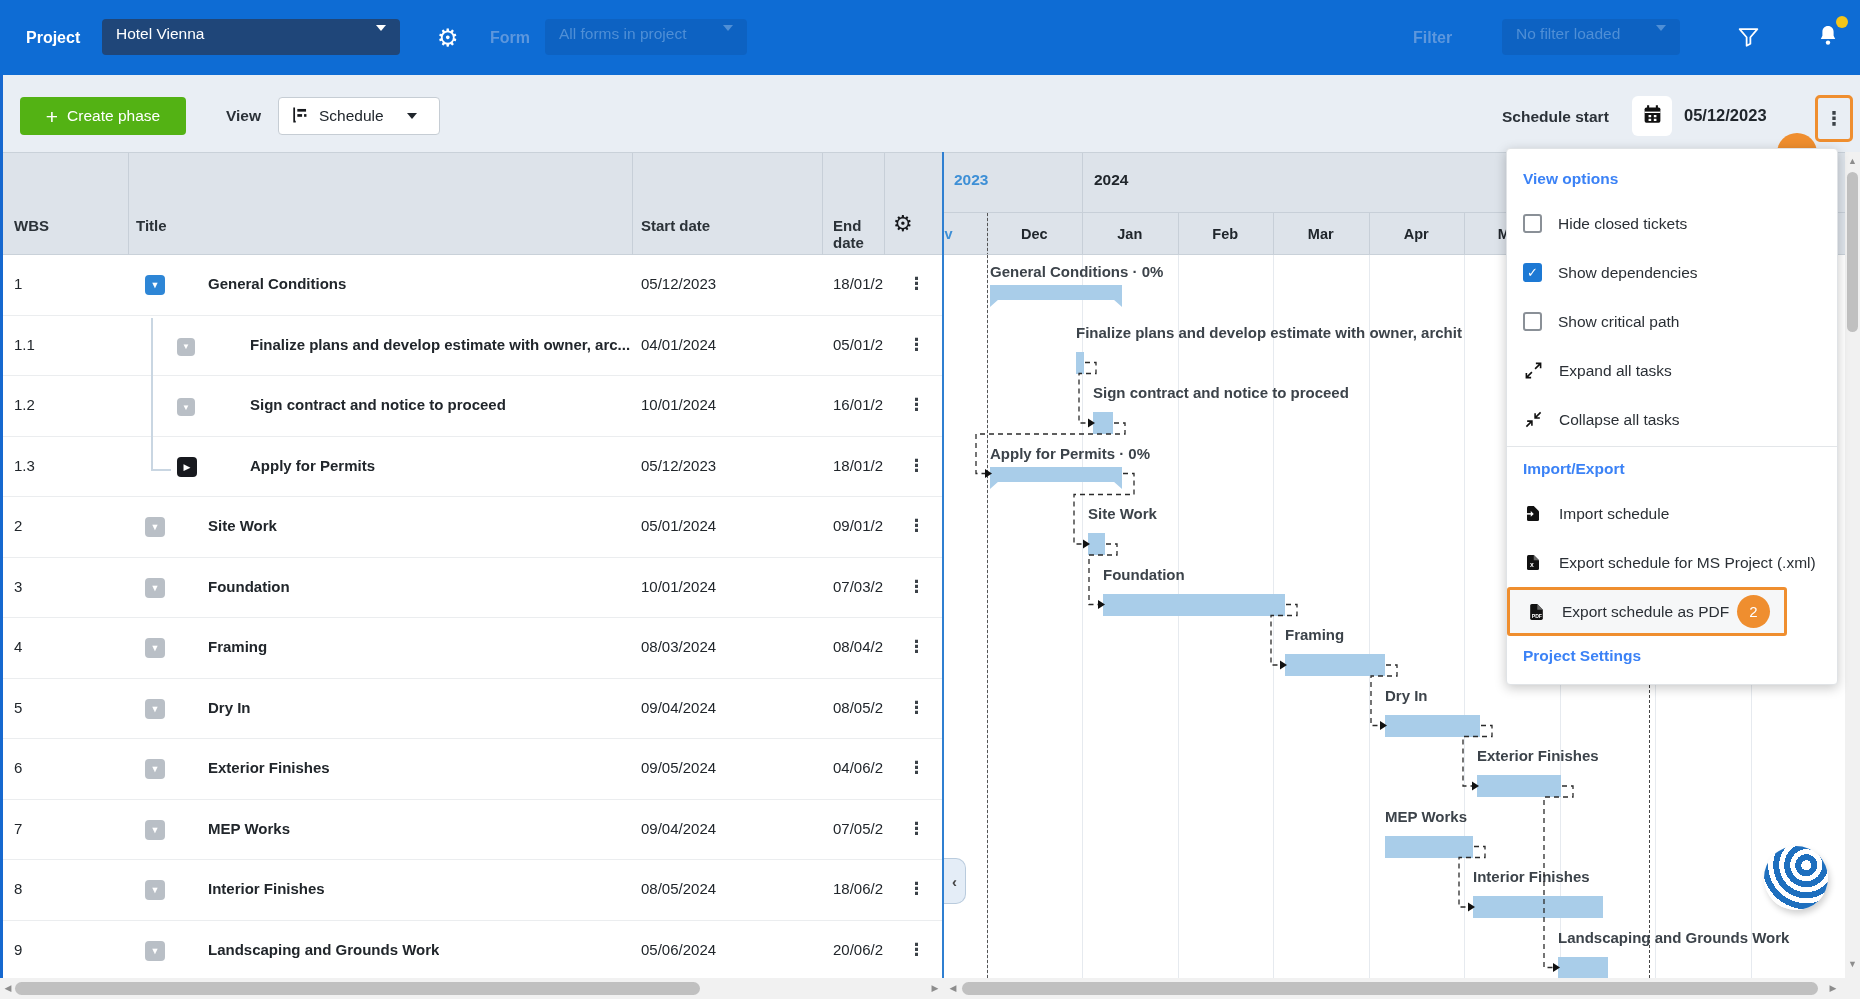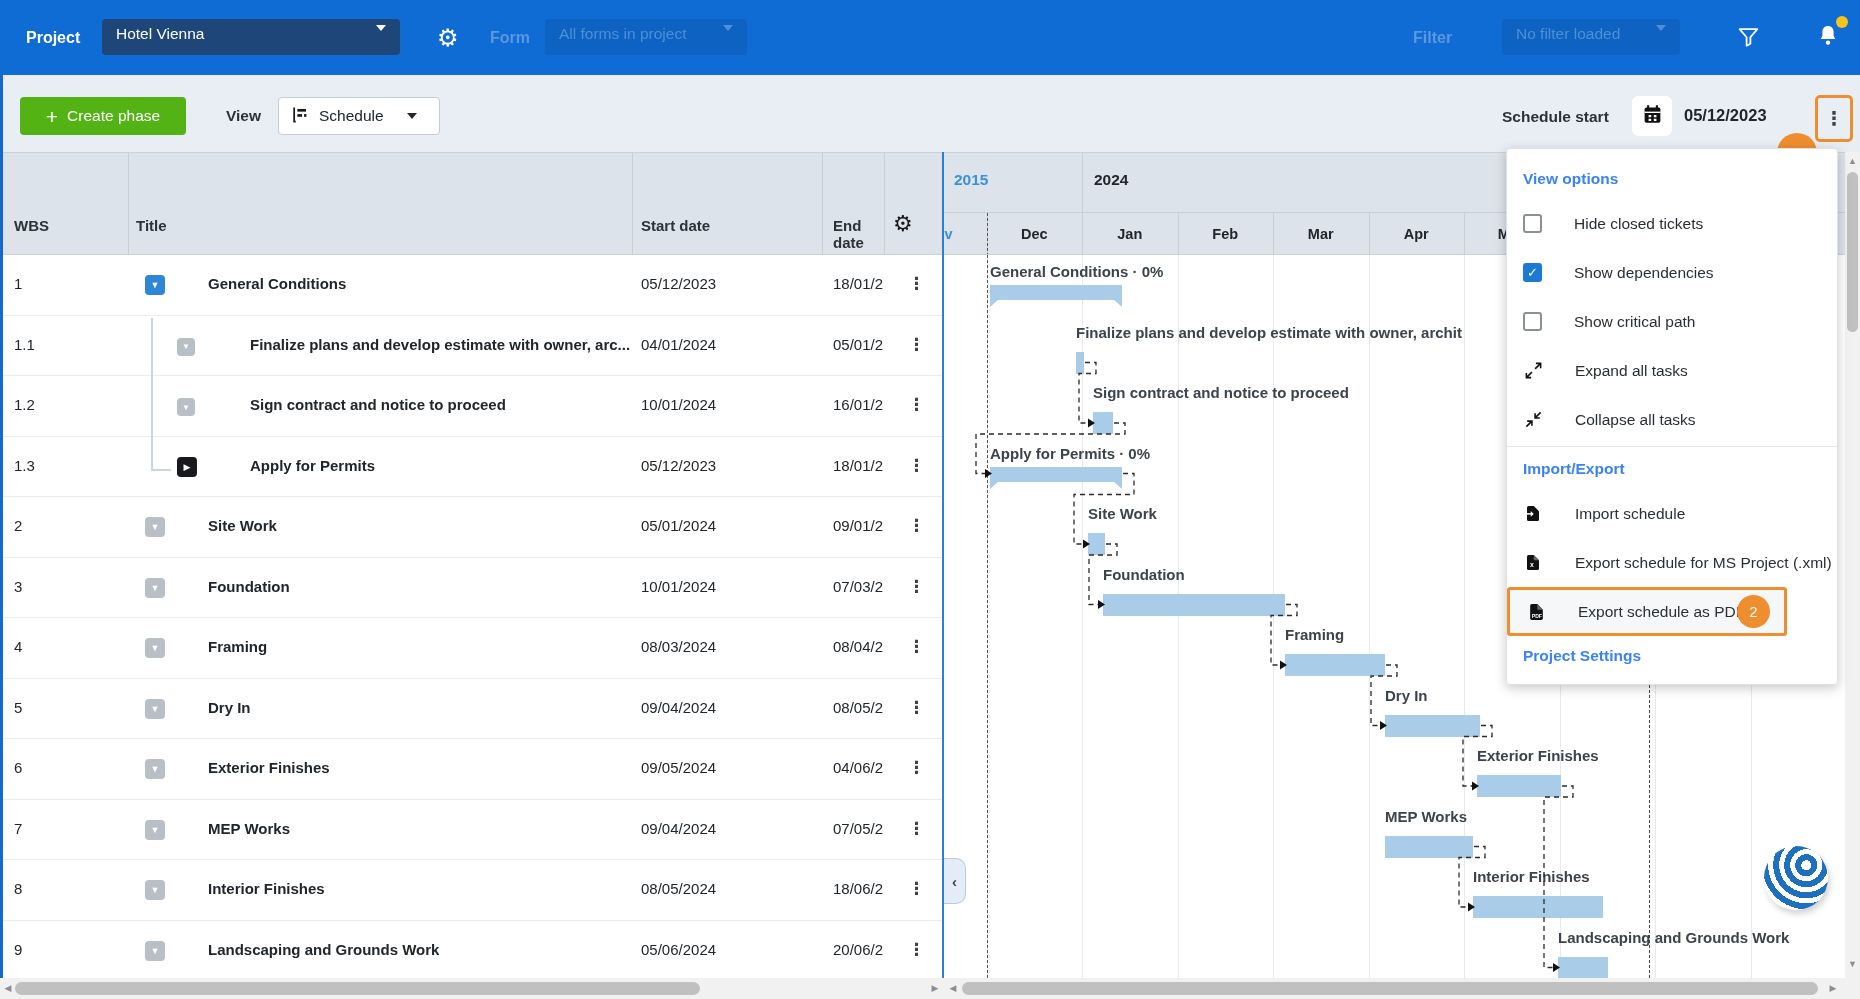--- a/index.html
+++ b/index.html
@@ -55,21 +55,21 @@
   .vline-dot{width:0;border-left:1px dashed #444;}
   #divider-blue{left:942px;top:152px;width:2px;height:826px;background:#2f7fd1;z-index:8;}
   #left-edge{left:0;top:75px;width:3px;height:924px;background:#1668cf;z-index:35;}
   #collapse-tab{left:944px;top:858px;width:22px;height:46px;background:#e4edf7;border:1px solid #b9cbdd;border-left:none;
       border-radius:0 10px 10px 0;box-sizing:border-box;display:flex;align-items:center;justify-content:center;
       font-size:15px;font-weight:700;color:#444;z-index:9;cursor:pointer;}
   
   #menu{left:1506px;top:148px;width:332px;background:#fff;border:1px solid #e0e3e6;border-radius:4px;
       box-shadow:0 3px 12px rgba(0,0,0,.22);z-index:50;box-sizing:border-box;padding:10px 0 8px 0;}
   .menu-header{height:40px;line-height:40px;padding-left:16px;font-size:15.5px;font-weight:700;color:#3b82f6;}
-  .menu-item{height:49px;display:flex;align-items:center;gap:32px;padding-left:16px;font-size:15.5px;color:#2a2f35;cursor:pointer;position:relative;box-sizing:border-box;}
+  .menu-item{height:49px;display:flex;align-items:center;gap:16px;padding-left:16px;font-size:15.5px;color:#2a2f35;cursor:pointer;position:relative;box-sizing:border-box;}
   .menu-divider{height:1px;background:#e3e6e9;margin:2px 0;}
   .cb{width:19px;height:19px;border-radius:3px;box-sizing:border-box;flex:0 0 auto;}
   .cb-off{border:2px solid #8a9097;background:#fff;}
   .cb-on{background:#1d79d4;color:#fff;display:flex;align-items:center;justify-content:center;font-size:13px;font-weight:700;}
   .mi-ico{width:20px;height:20px;flex:0 0 auto;display:flex;align-items:center;justify-content:center;}
   .menu-item.hl{width:280px;background:#f6f7f8;border:3px solid #ef8e2f;border-radius:3px;margin-left:0;}
   
   .sb-track{background:#f1f1f1;z-index:45;}
   .sb-thumb{background:#c0c0c0;border-radius:7px;}
   .sb-arrow{color:#8d8d8d;font-size:9px;line-height:1;display:flex;align-items:center;justify-content:center;}
@@ -256,21 +256,21 @@
         <span class="abs cell title-cell" style="left: 176px; top: 20px; max-width: 454px; overflow: hidden;">Landscaping and Grounds Work</span>
         <span class="abs cell" style="left: 641px; top: 20px;">05/06/2024</span>
         <span class="abs cell" style="left: 833px; top: 20px; width: 58px; overflow: hidden;">20/06/2</span>
         <span class="abs kebab" style="left: 908px; top: 20px; font-size: 17px;">⋮</span>
       </div>
       <div class="abs" style="left: 151px; top: 63px; width: 2px; height: 152px; background: rgb(201, 214, 226);"></div>
       <div class="abs" style="left: 151px; top: 214px; width: 20px; height: 2px; background: rgb(201, 214, 226);"></div>
     </div>
 
   <div id="ghead" class="abs">
-      <span class="abs yr" style="left: 10px; color: rgb(61, 143, 214);">2015</span>
+      <span class="abs yr" style="left: 10px; color: rgb(61, 143, 214);">2023</span>
       <span class="abs yr" style="left: 150px; color: rgb(32, 38, 44);">2024</span>
       <div class="abs gh-div" style="left: 138px; top: 0px; height: 59px;"></div>
       <div class="abs" style="left: 0px; top: 59px; width: 901px; height: 1px; background: rgb(199, 207, 216);"></div>
       <span class="abs mo" style="left: -21.25px; width: 32px; text-align: center; color: rgb(61, 143, 214);">Nov</span>
       <span class="abs mo" style="left: 74.25px; width: 32px; text-align: center; color: rgb(32, 38, 44);">Dec</span>
       <div class="abs gh-div" style="left: 42.5px; top: 59px; height: 44px;"></div>
       <span class="abs mo" style="left: 169.75px; width: 32px; text-align: center; color: rgb(32, 38, 44);">Jan</span>
       <div class="abs gh-div" style="left: 138px; top: 59px; height: 44px;"></div>
       <span class="abs mo" style="left: 265.25px; width: 32px; text-align: center; color: rgb(32, 38, 44);">Feb</span>
       <div class="abs gh-div" style="left: 233.5px; top: 59px; height: 44px;"></div>

